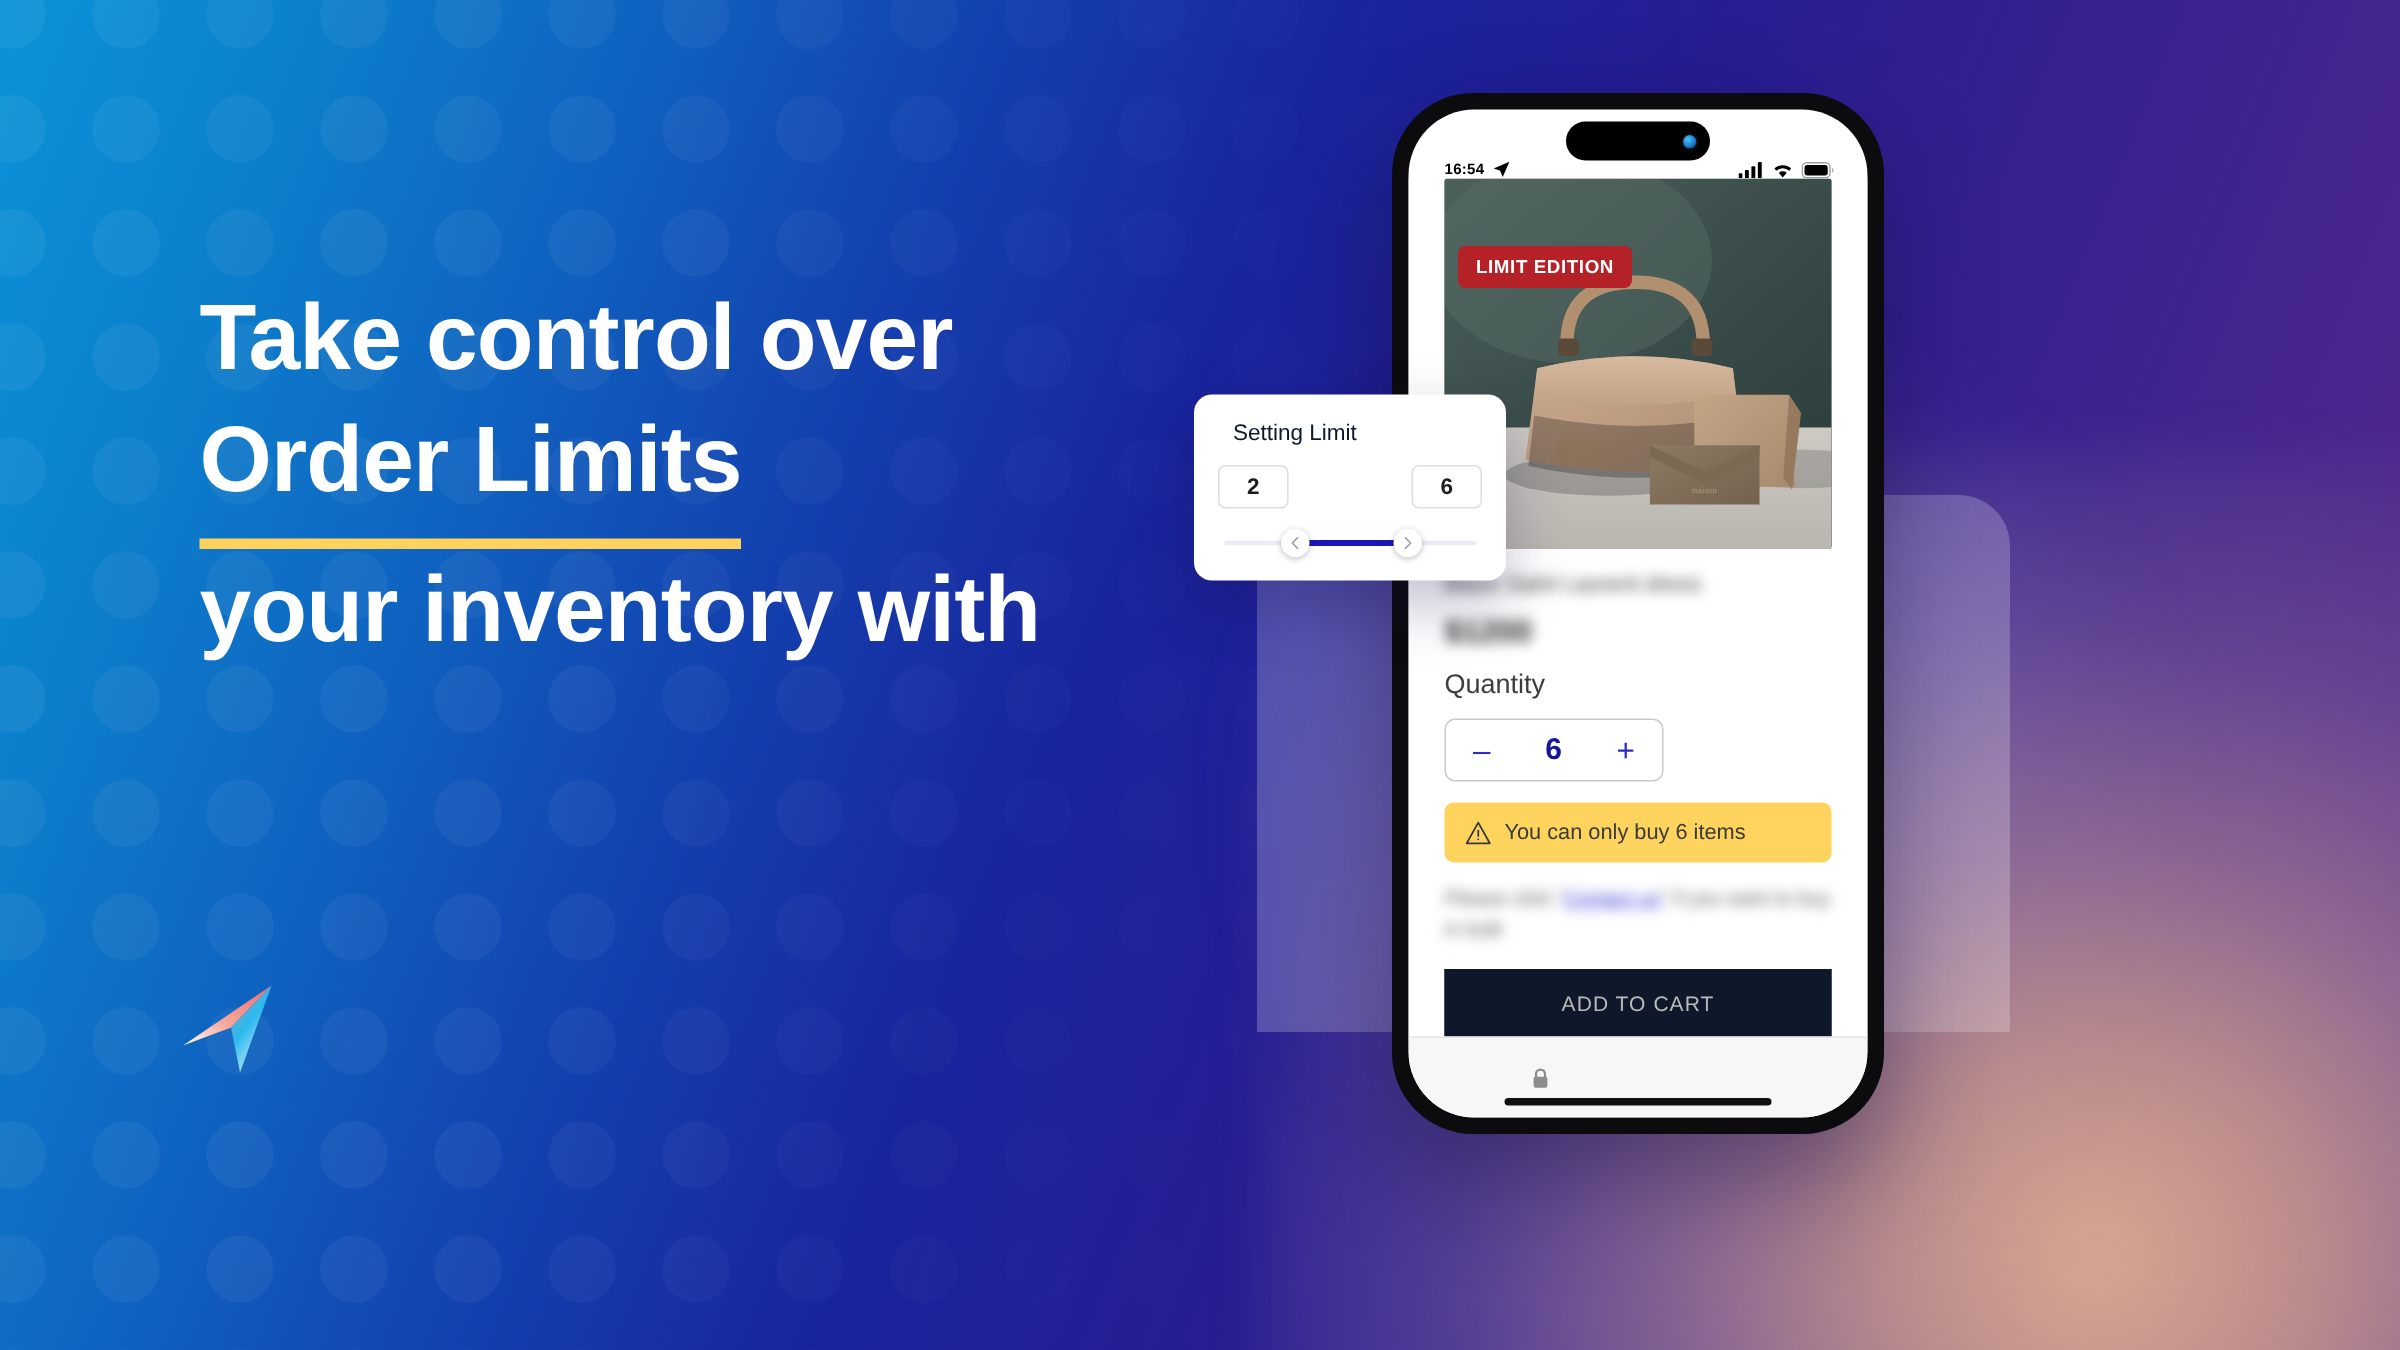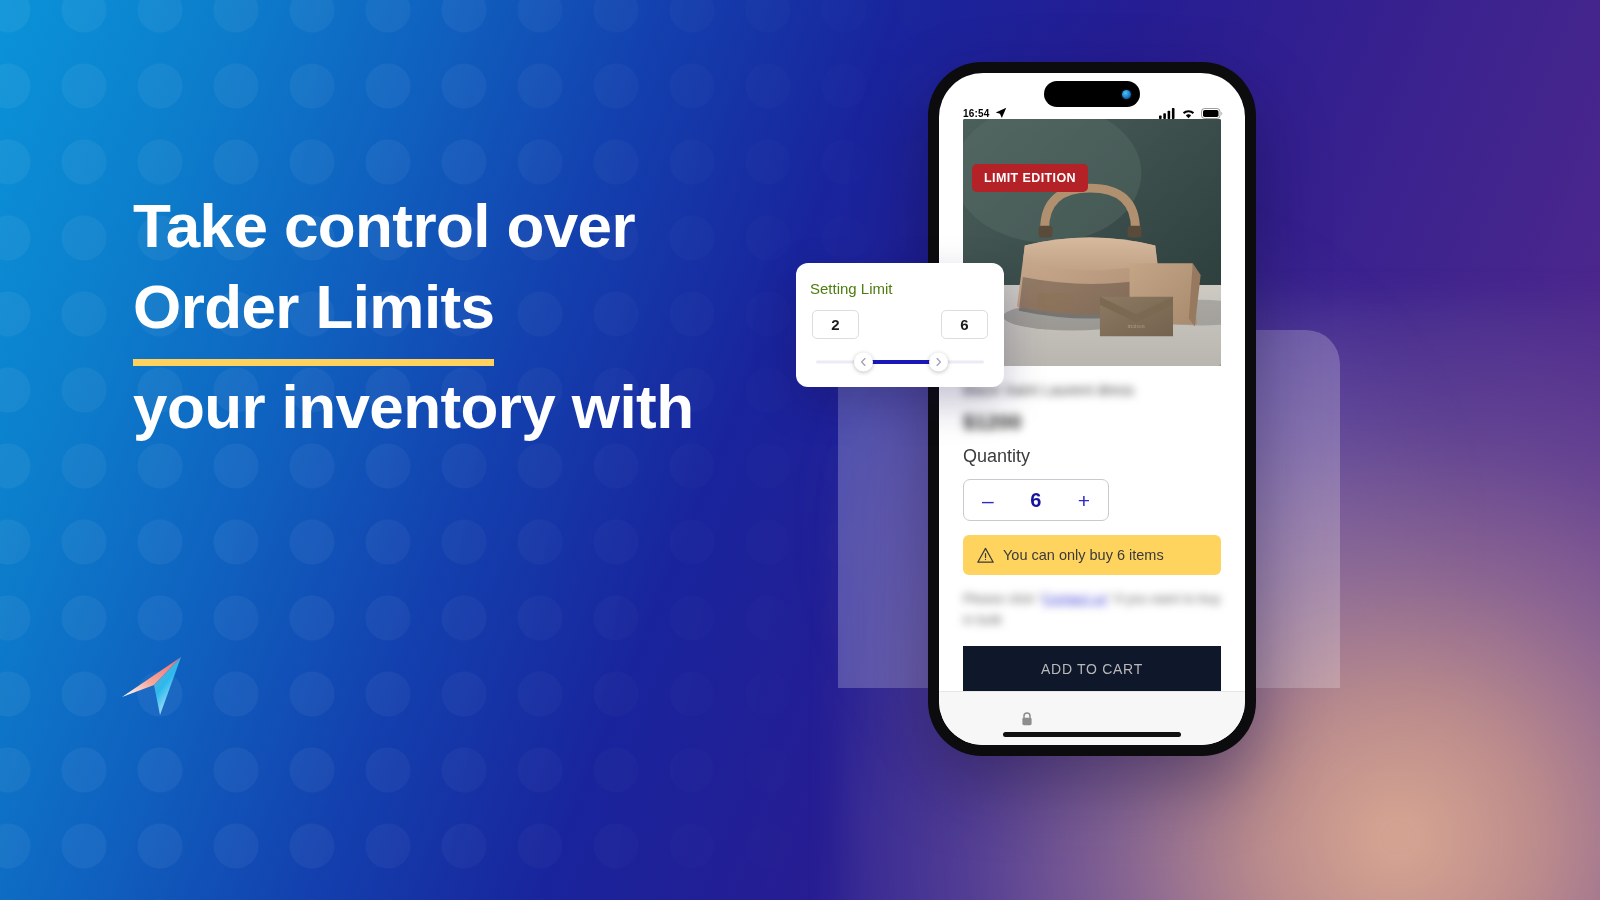--- a/index.html
+++ b/index.html
@@ -275,23 +275,24 @@
   #setting-limit-card {
     position: absolute;
     left: 796px; top: 263px;
     width: 208px; height: 124px;
     background: #ffffff;
     border-radius: 12px;
     box-shadow: 0 16px 40px rgba(25,12,70,0.26);
     padding: 17px 14px 0 14px;
   }
   .card-title {
-    color: #4d7c0f;
+    color: #0f172a;
     font-size: 15px;
     margin-bottom: 13px;
+    margin-left: 12px;
   }
   .limit-inputs {
     display: flex; justify-content: space-between;
     padding: 0 2px;
     margin-bottom: 12px;
   }
   .limit-box {
     width: 47px; height: 29px;
     border: 1px solid #dcdce2;
     border-radius: 5px;

